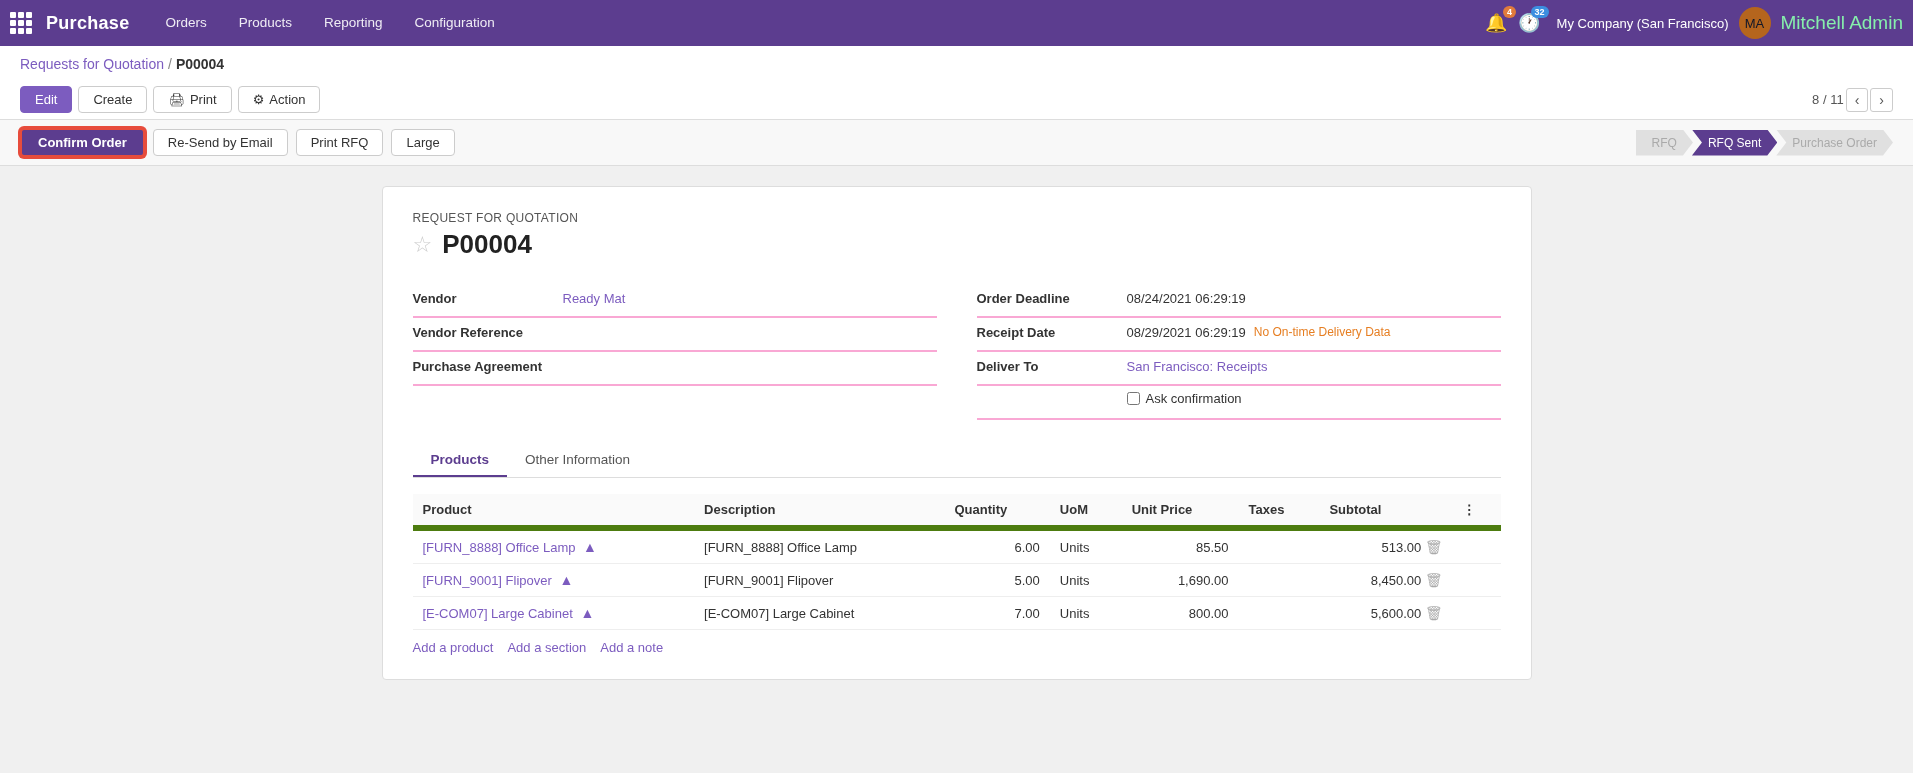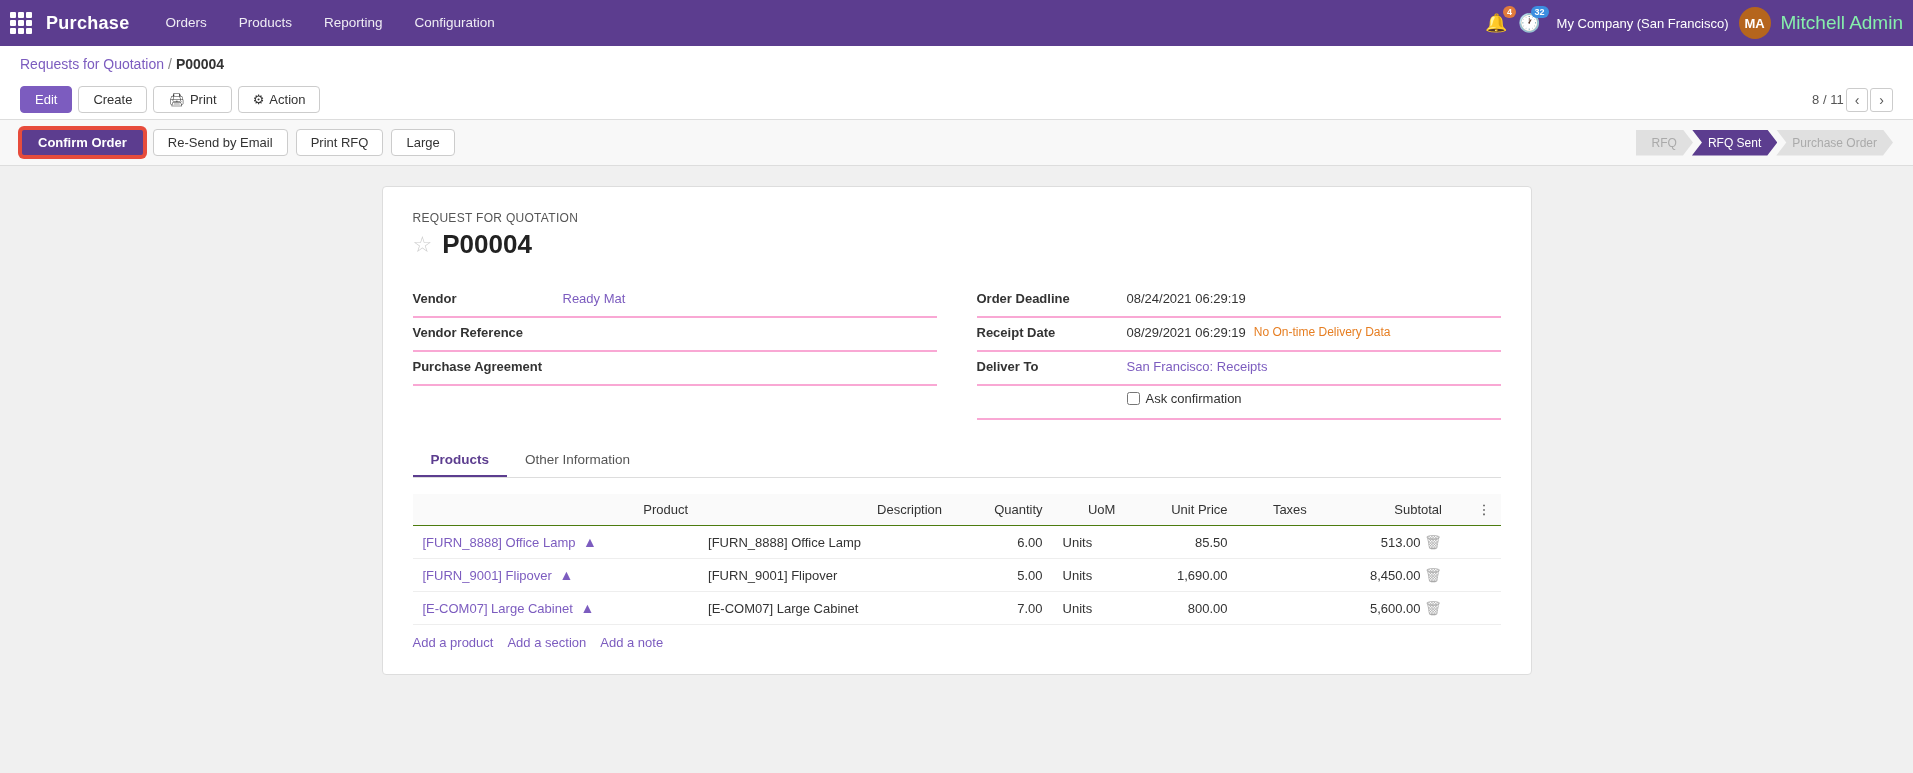--- a/index.html
+++ b/index.html
@@ -71,21 +71,21 @@
     .company-name {
       color: white;
       font-size: 13px;
       margin-left: 6px;
     }
     .avatar {
       width: 32px; height: 32px;
       border-radius: 50%;
       background: #b5651d;
       display: flex; align-items: center; justify-content: center;
-      color: #ffffff; font-size: 13px; font-weight: bold;
+      color: #0f172a; font-size: 13px; font-weight: normal;
       overflow: hidden;
     }
     .user-name { color: #86efac; font-size: 19px; }
 
     
     .page-header {
       background: white;
       padding: 10px 20px 0 20px;
       border-bottom: 1px solid #ddd;
     }
@@ -269,25 +269,25 @@
       font-weight: 600;
     }
 
     
     .data-table {
       width: 100%;
       border-collapse: collapse;
       font-size: 13px;
     }
     .data-table th {
-      text-align: right;
+      text-align: left;
       padding: 8px 10px;
-      border-bottom: 1px solid #4d7c0f;
+      border-bottom: 6px solid #4d7c0f;
       color: #333;
-      font-weight: 400;
+      font-weight: 700;
       background: #fafafa;
     }
     .data-table td {
       padding: 8px 10px;
       border-bottom: 1px solid #eee;
       vertical-align: middle;
     }
     .data-table td.right { text-align: right; }
     .data-table td.link { color: #7c5cbf; }
     .data-table .icon-chart {

